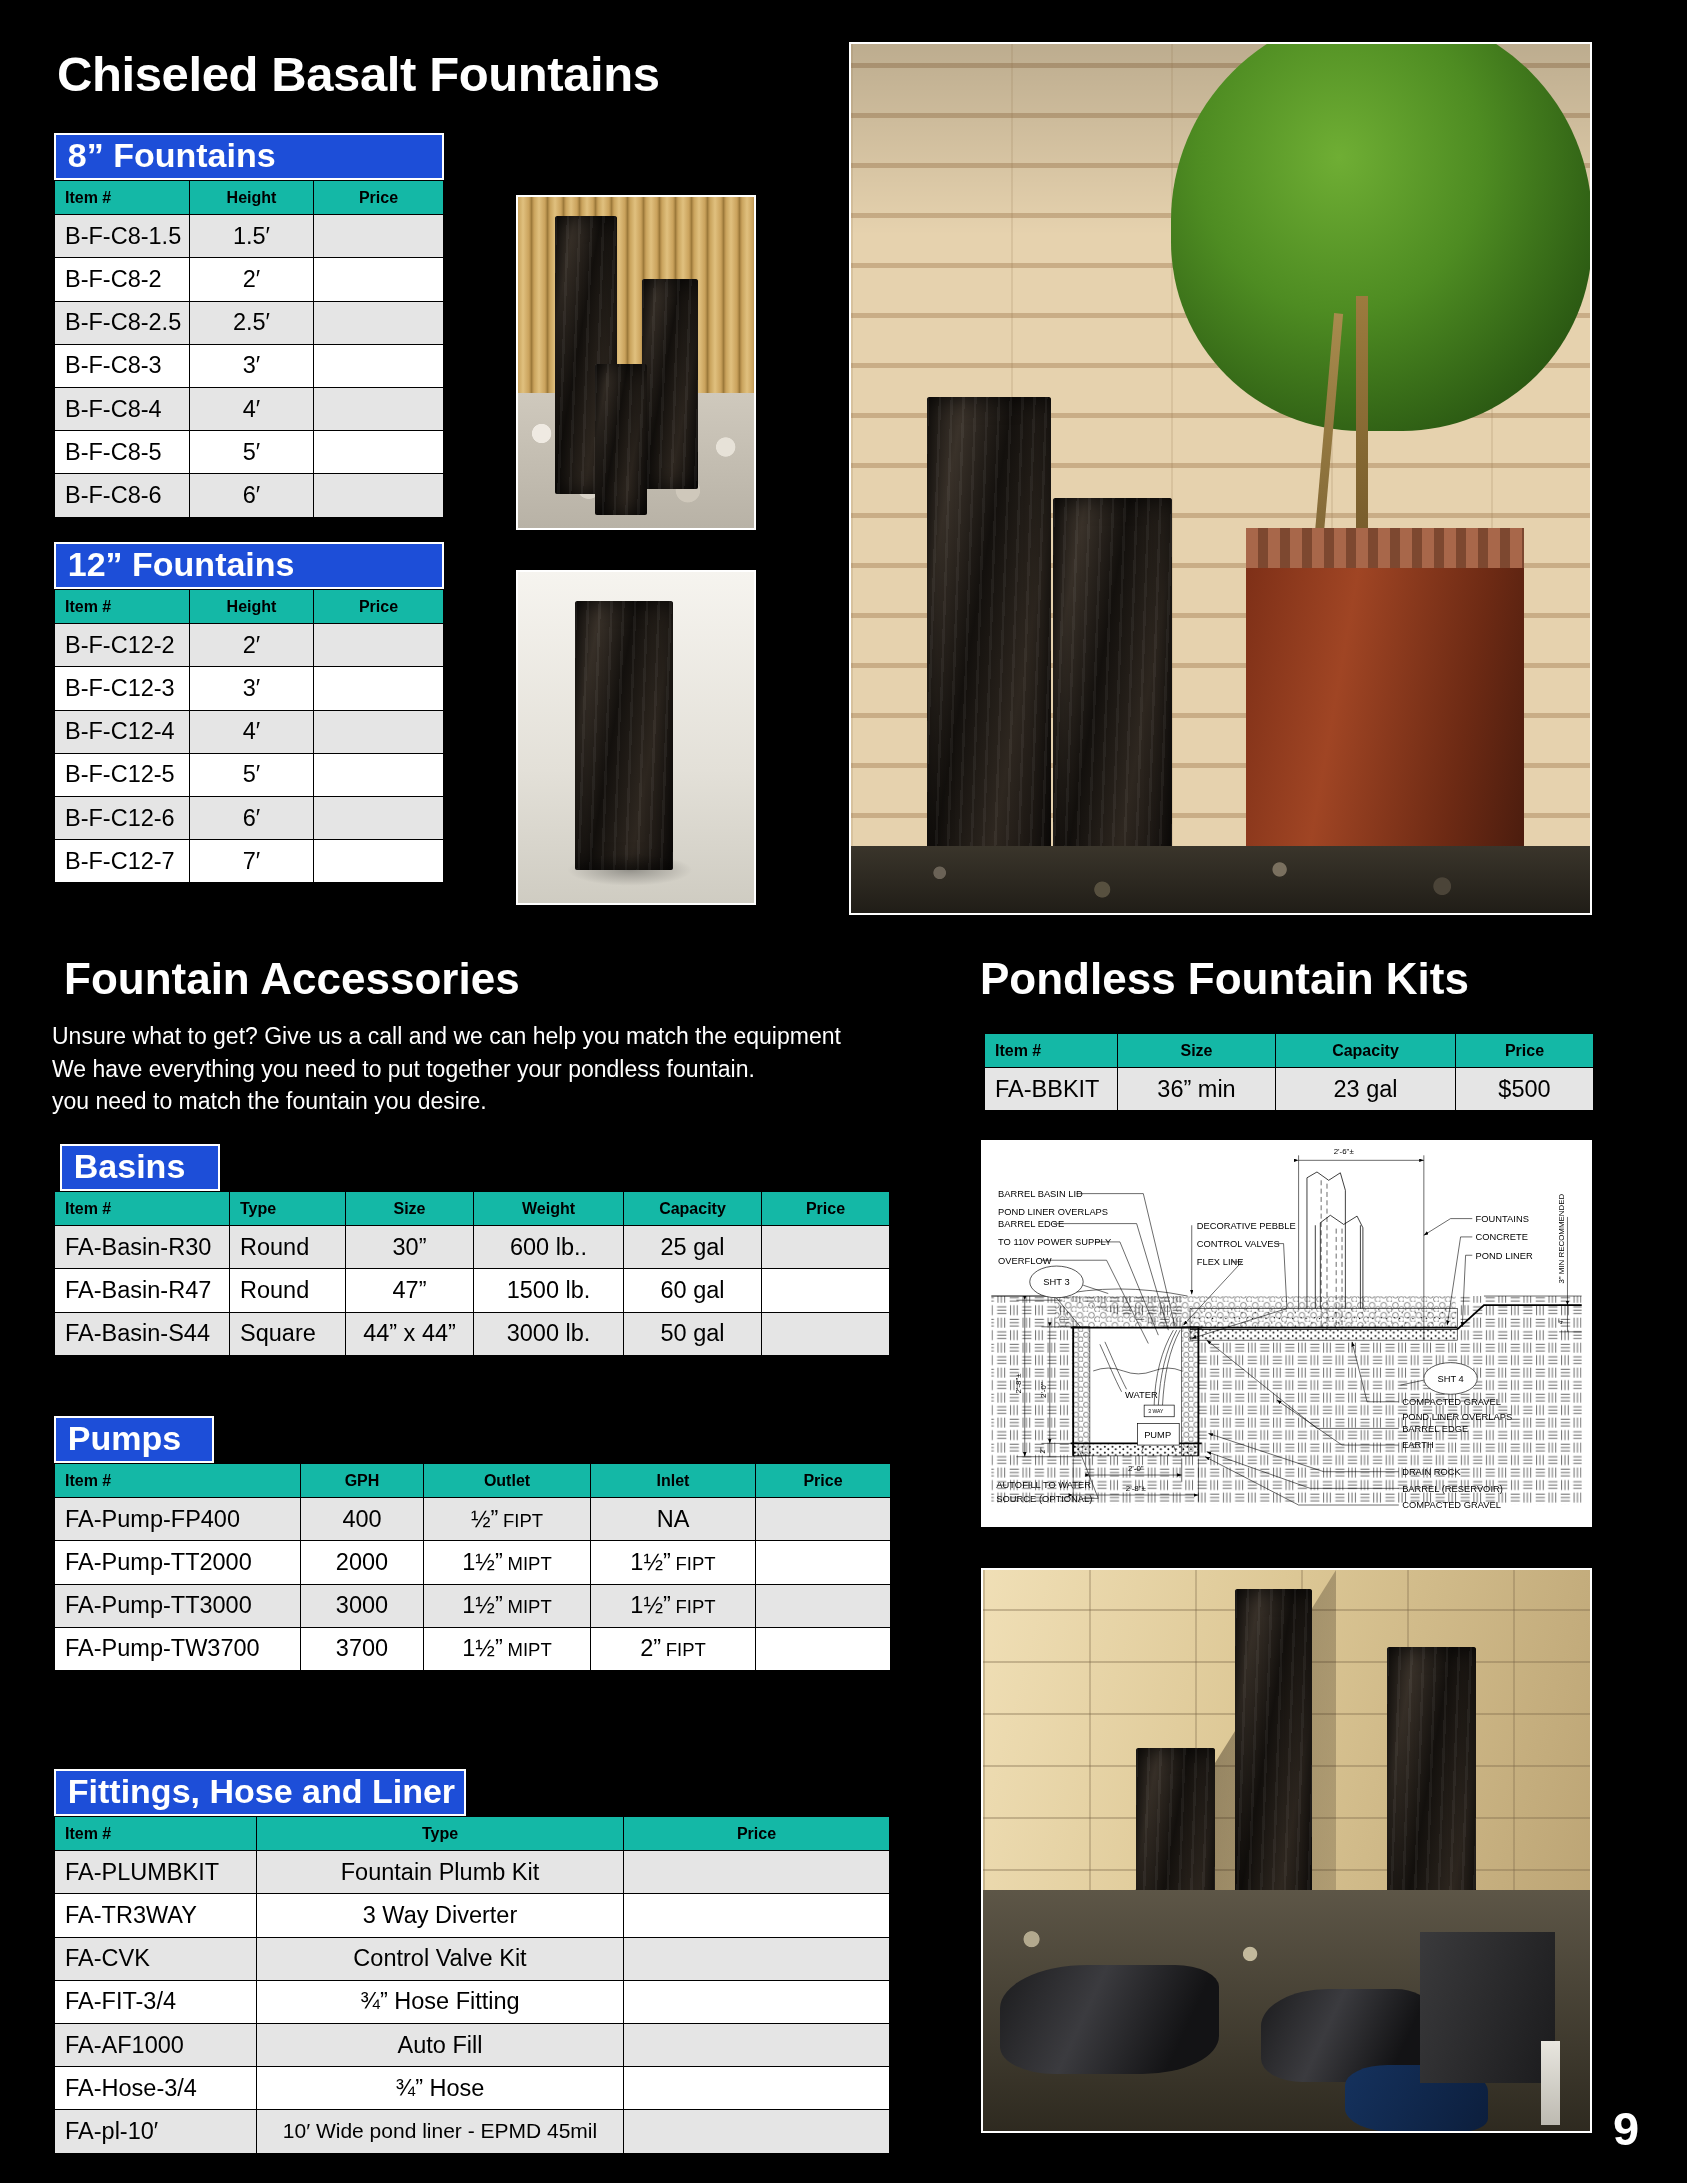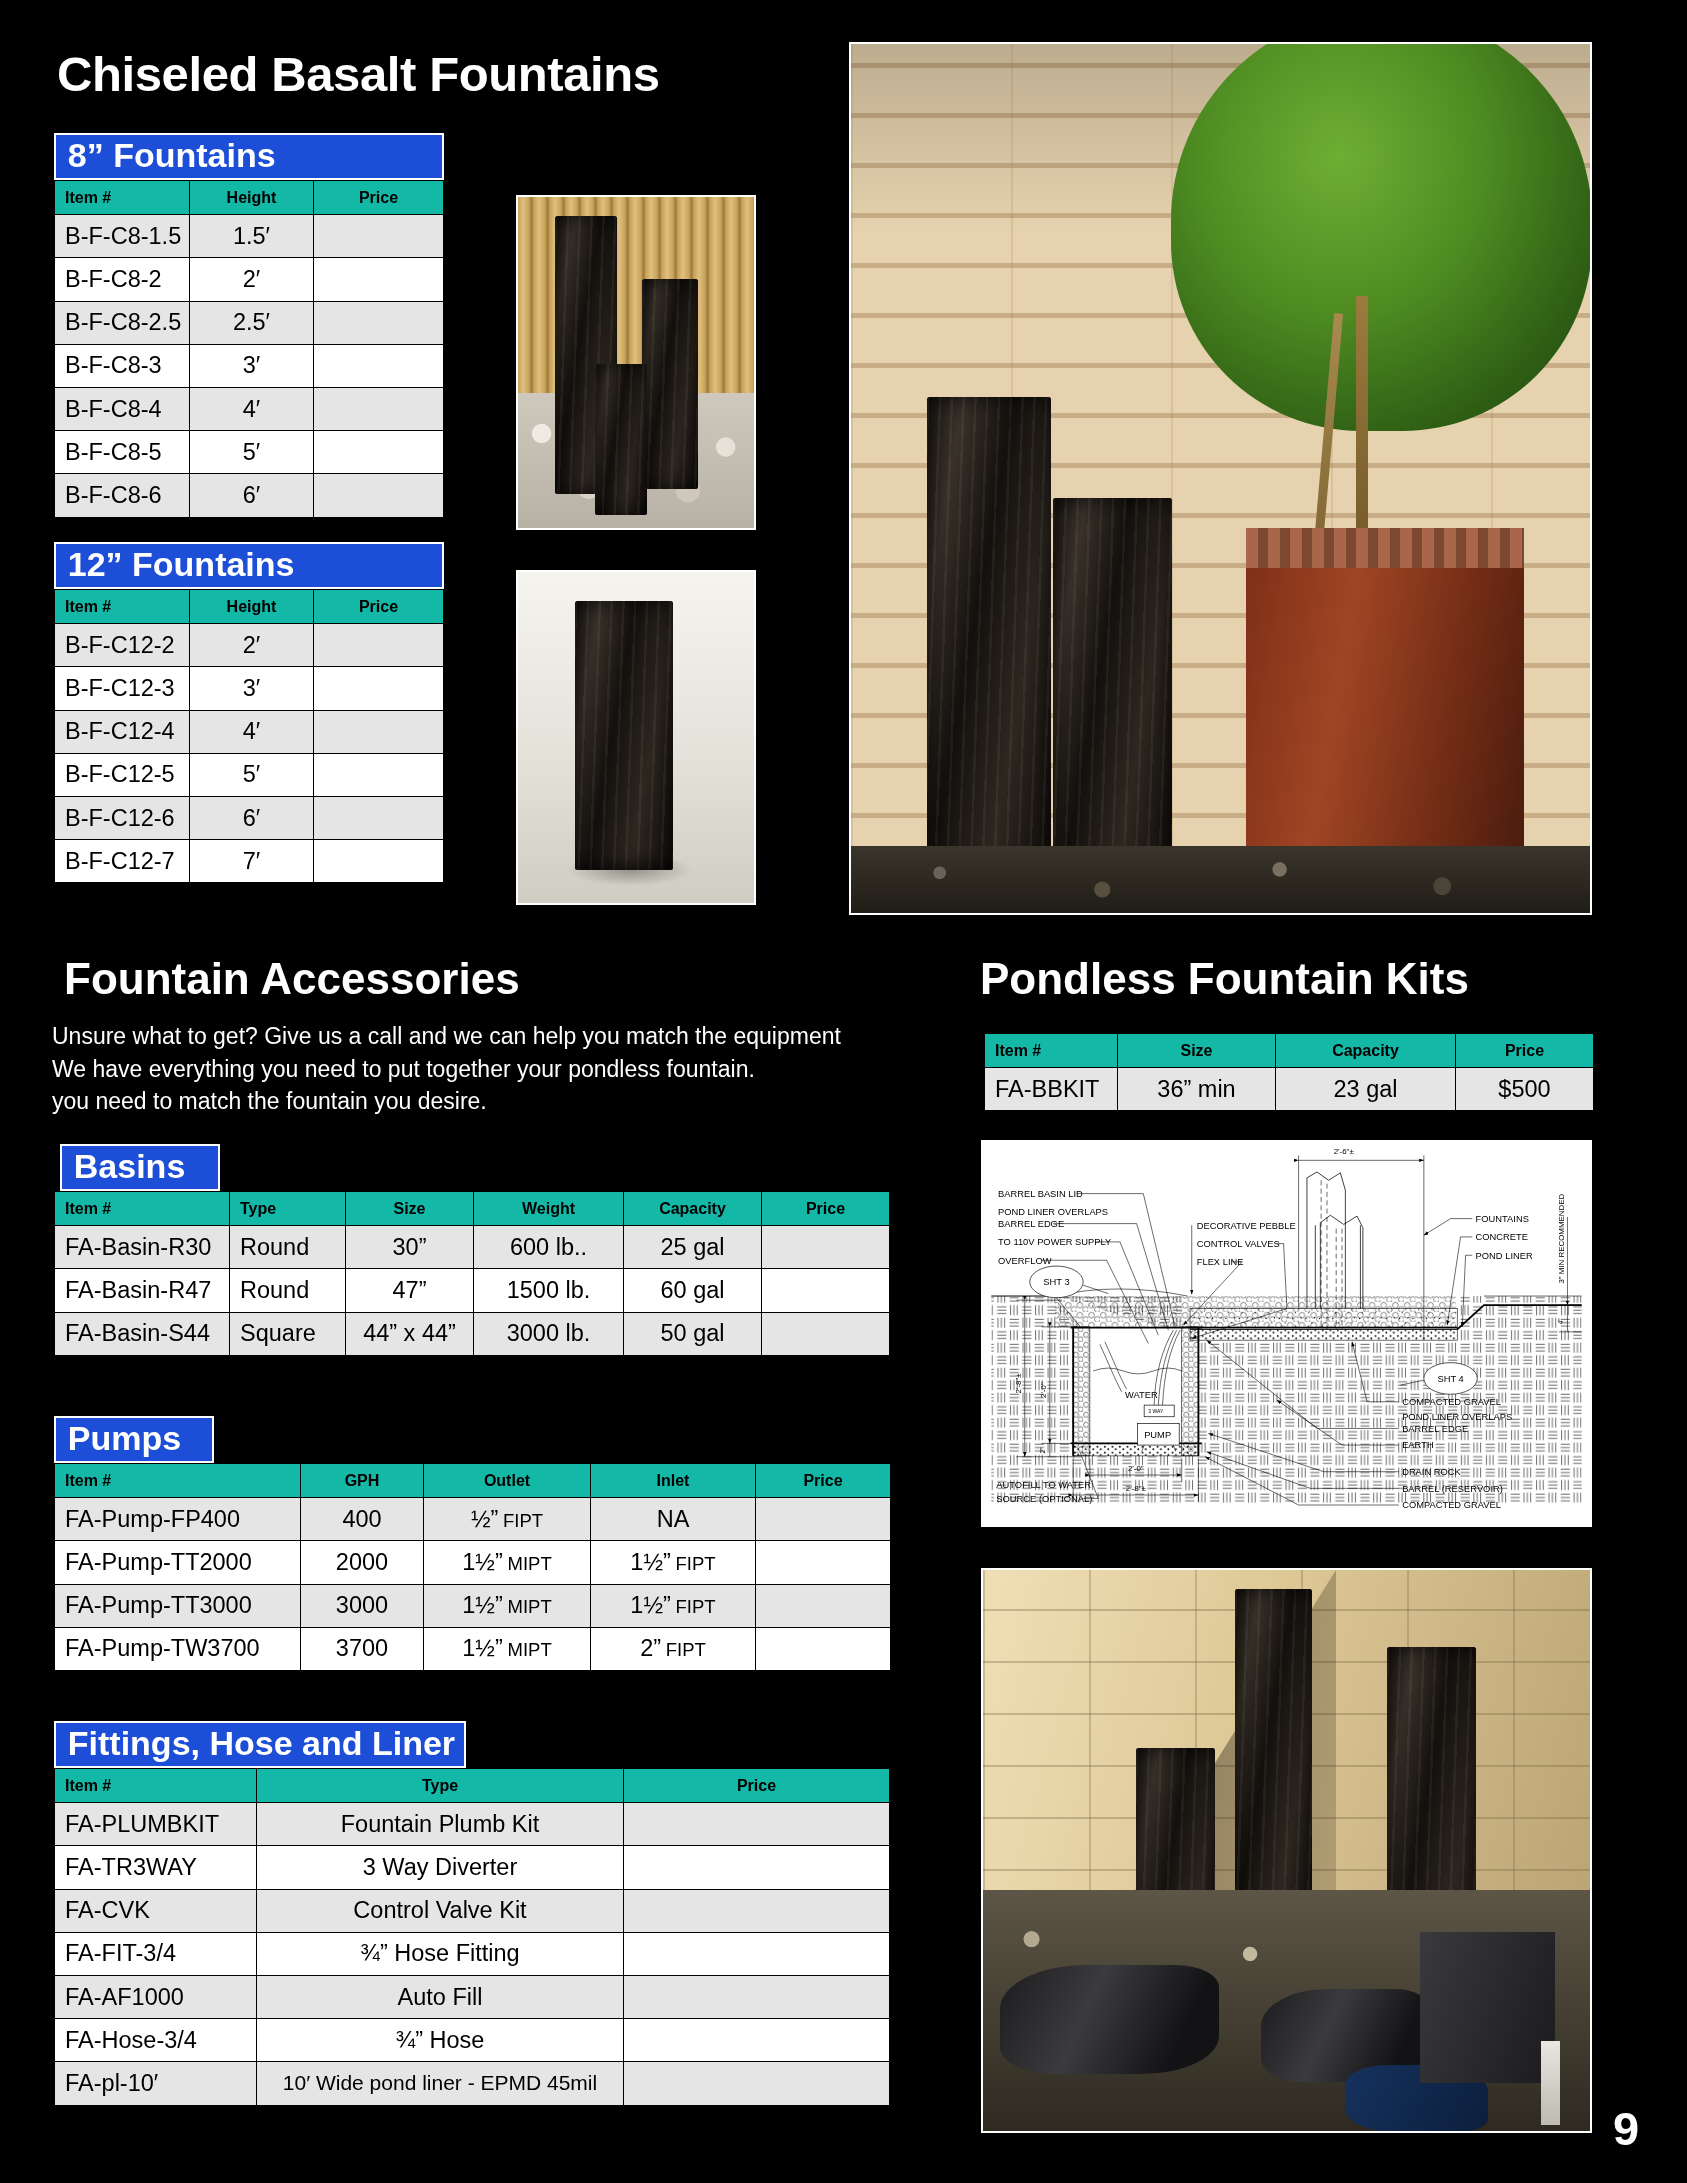--- a/index.html
+++ b/index.html
@@ -389,21 +389,21 @@
           <td class="c">3700</td>
           <td class="c"><span>1½”</span> <span class="sm">MIPT</span></td>
           <td class="c"><span>2”</span> <span class="sm">FIPT</span></td>
           <td class="c"></td>
         </tr>
       </tbody>
     </table>
   </div>
 
   <div class="tbl-wrap" style="left:54px; top:1721px; width:834px;">
-    <div class="cat-banner" style="width:412px;">Fittings, Hose and Liner</div>
+    <div class="cat-banner" style="width:412px;margin-top:48px;">Fittings, Hose and Liner</div>
     <table class="pt">
       <colgroup>
           <col style="width:202px">
           <col style="width:367px">
           <col style="width:266px">
         </colgroup>
       <thead>
         <tr>
           <th class="l">Item #</th>
           <th>Type</th>

